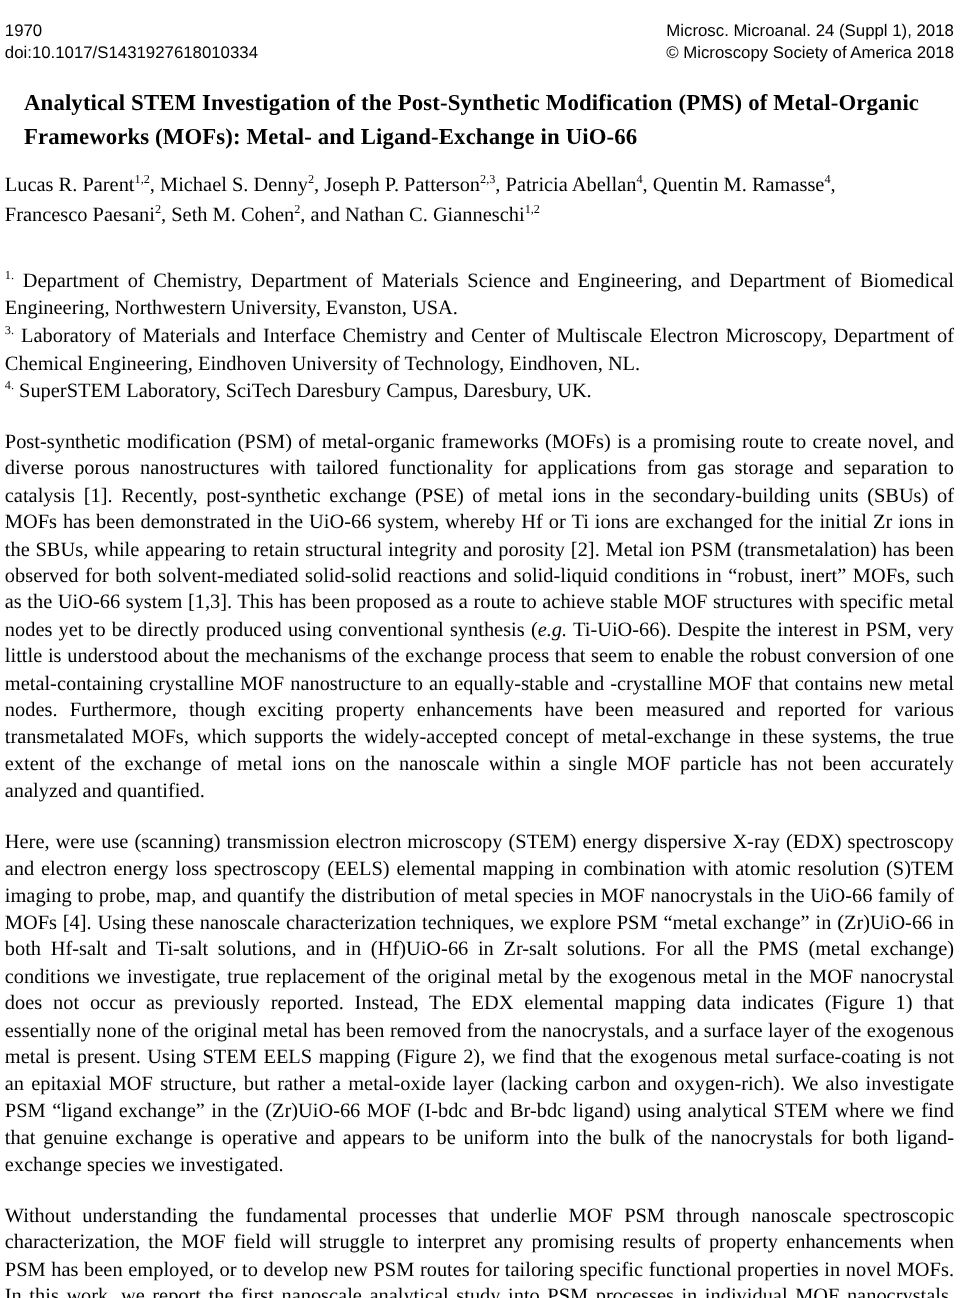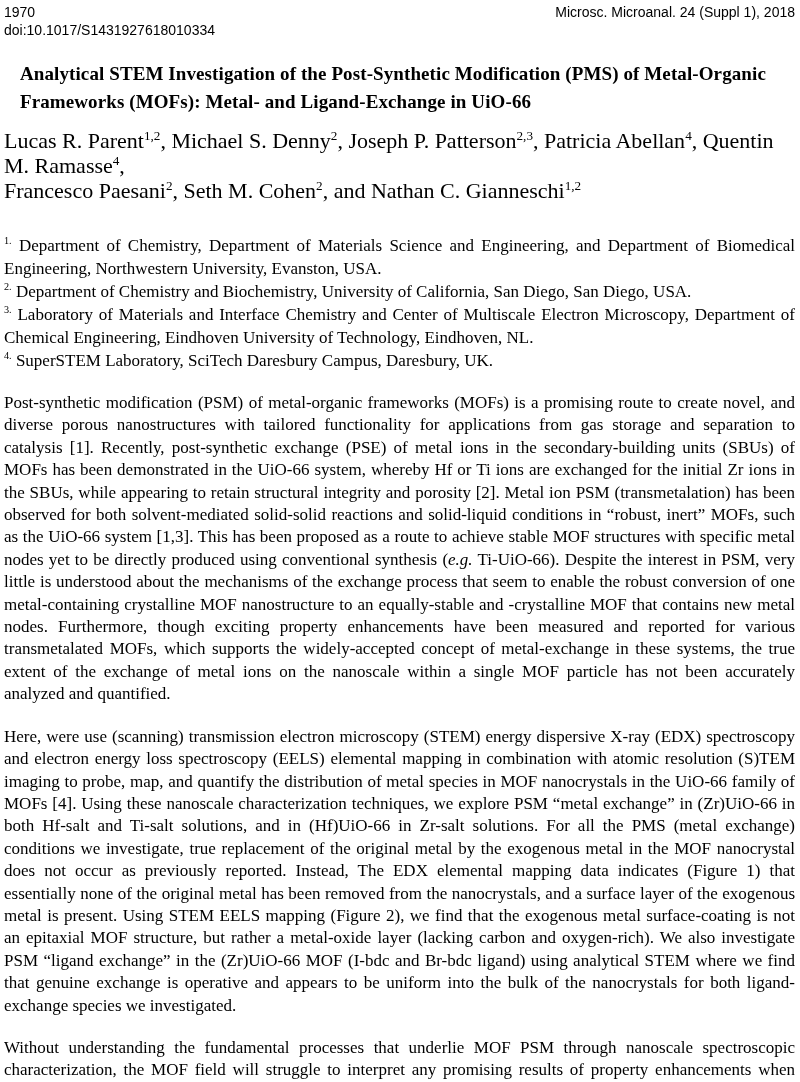--- a/index.html
+++ b/index.html
@@ -1,33 +1,33 @@
 <!DOCTYPE html>
 <html><head>
 <meta charset="utf-8">
 <style>
   html,body{margin:0;padding:0;background:#ffffff;}
   .page{
     width:800px;height:1082px;box-sizing:border-box;
-    padding:3px 5px 0 4px;background:#ffffff;color:#000;
+    padding:16px 5px 0 4px;background:#ffffff;color:#000;
     font-family:"Liberation Serif","DejaVu Serif",serif;
     overflow:hidden;position:relative;
   }
   .header{
     display:flex;justify-content:space-between;align-items:flex-start;
     font-family:"Liberation Sans","DejaVu Sans",sans-serif;
     font-size:14px;line-height:18px;
   }
   .header-right{text-align:center;}
   .title{
     font-size:19px;line-height:28px;font-weight:bold;
     margin:21px 0 0 16px;letter-spacing:0.1px;
   }
   .authors{
-    font-size:22px;line-height:25px;margin:12px 0 0 0;
+    font-size:17px;line-height:25px;margin:12px 0 0 0;
   }
   sup{font-size:60%;line-height:0;vertical-align:super;}
   .affiliations{margin-top:31px;}
   .affiliation{
     margin:0;font-size:17px;line-height:23px;text-align:justify;
   }
   .body-para{
     font-size:17px;line-height:22.4px;text-align:justify;
     margin:20px 0 0 0;
   }
@@ -40,30 +40,30 @@
 
 <div class="page">
 
   <div class="header">
     <div class="header-left">
       <div>1970</div>
       <div>doi:10.1017/S1431927618010334</div>
     </div>
     <div class="header-right">
       <div>Microsc. Microanal. 24 (Suppl 1), 2018</div>
+      <div>© Microscopy Society of America 2018</div>
     </div>
   </div>
 
   <h1 class="title">Analytical STEM Investigation of the Post-Synthetic Modification (PMS) of Metal-Organic Frameworks (MOFs): Metal- and Ligand-Exchange in UiO-66</h1>
 
   <p class="authors"><span>Lucas R. Parent</span><sup>1,2</sup><span>, </span><span>Michael S. Denny</span><sup>2</sup><span>, </span><span>Joseph P. Patterson</span><sup>2,3</sup><span>, </span><span>Patricia Abellan</span><sup>4</sup><span>, </span><span>Quentin M. Ramasse</span><sup>4</sup><span>,</span><br><span>Francesco Paesani</span><sup>2</sup><span>, </span><span>Seth M. Cohen</span><sup>2</sup><span>, and </span><span>Nathan C. Gianneschi</span><sup>1,2</sup></p>
 
   <div class="affiliations">
     <p class="affiliation"><sup>1.</sup><span> Department of Chemistry, Department of Materials Science and Engineering, and Department of Biomedical Engineering, Northwestern University, Evanston, USA.</span></p>
-    <p class="affiliation"><sup>2.</sup><span> Department of Chemistry and Biochemistry, University of California, San Diego, San Diego, USA.</span></p>
     <p class="affiliation"><sup>3.</sup><span> Laboratory of Materials and Interface Chemistry and Center of Multiscale Electron Microscopy, Department of Chemical Engineering, Eindhoven University of Technology, Eindhoven, NL.</span></p>
     <p class="affiliation"><sup>4.</sup><span> SuperSTEM Laboratory, SciTech Daresbury Campus, Daresbury, UK.</span></p>
   </div>
 
   <p class="body-para first"><span>Post-synthetic modification (PSM) of metal-organic frameworks (MOFs) is a promising route to create novel, and diverse porous nanostructures with tailored functionality for applications from gas storage and separation to catalysis [1]. Recently, post-synthetic exchange (PSE) of metal ions in the secondary-building units (SBUs) of MOFs has been demonstrated in the UiO-66 system, whereby Hf or Ti ions are exchanged for the initial Zr ions in the SBUs, while appearing to retain structural integrity and porosity [2]. Metal ion PSM (transmetalation) has been observed for both solvent-mediated solid-solid reactions and solid-liquid conditions in “robust, inert” MOFs, such as the UiO-66 system [1,3]. This has been proposed as a route to achieve stable MOF structures with specific metal nodes yet to be directly produced using conventional synthesis (</span><span class="italic">e.g.</span><span> Ti-UiO-66). Despite the interest in PSM, very little is understood about the mechanisms of the exchange process that seem to enable the robust conversion of one metal-containing crystalline MOF nanostructure to an equally-stable and -crystalline MOF that contains new metal nodes. Furthermore, though exciting property enhancements have been measured and reported for various transmetalated MOFs, which supports the widely-accepted concept of metal-exchange in these systems, the true extent of the exchange of metal ions on the nanoscale within a single MOF particle has not been accurately analyzed and quantified.</span></p>
 
   <p class="body-para">Here, were use (scanning) transmission electron microscopy (STEM) energy dispersive X-ray (EDX) spectroscopy and electron energy loss spectroscopy (EELS) elemental mapping in combination with atomic resolution (S)TEM imaging to probe, map, and quantify the distribution of metal species in MOF nanocrystals in the UiO-66 family of MOFs [4]. Using these nanoscale characterization techniques, we explore PSM “metal exchange” in (Zr)UiO-66 in both Hf-salt and Ti-salt solutions, and in (Hf)UiO-66 in Zr-salt solutions. For all the PMS (metal exchange) conditions we investigate, true replacement of the original metal by the exogenous metal in the MOF nanocrystal does not occur as previously reported. Instead, The EDX elemental mapping data indicates (Figure 1) that essentially none of the original metal has been removed from the nanocrystals, and a surface layer of the exogenous metal is present. Using STEM EELS mapping (Figure 2), we find that the exogenous metal surface-coating is not an epitaxial MOF structure, but rather a metal-oxide layer (lacking carbon and oxygen-rich). We also investigate PSM “ligand exchange” in the (Zr)UiO-66 MOF (I-bdc and Br-bdc ligand) using analytical STEM where we find that genuine exchange is operative and appears to be uniform into the bulk of the nanocrystals for both ligand-exchange species we investigated.</p>
 
   <p class="body-para continued">Without understanding the fundamental processes that underlie MOF PSM through nanoscale spectroscopic characterization, the MOF field will struggle to interpret any promising results of property enhancements when PSM has been employed, or to develop new PSM routes for tailoring specific functional properties in novel MOFs. In this work, we report the first nanoscale analytical study into PSM processes in individual MOF nanocrystals, finding that PSM processes can, and have been misinterpreted in previous studies where only bulk characterization was employed. Observation/characterization of modified MOFs at length scales</p>
 

